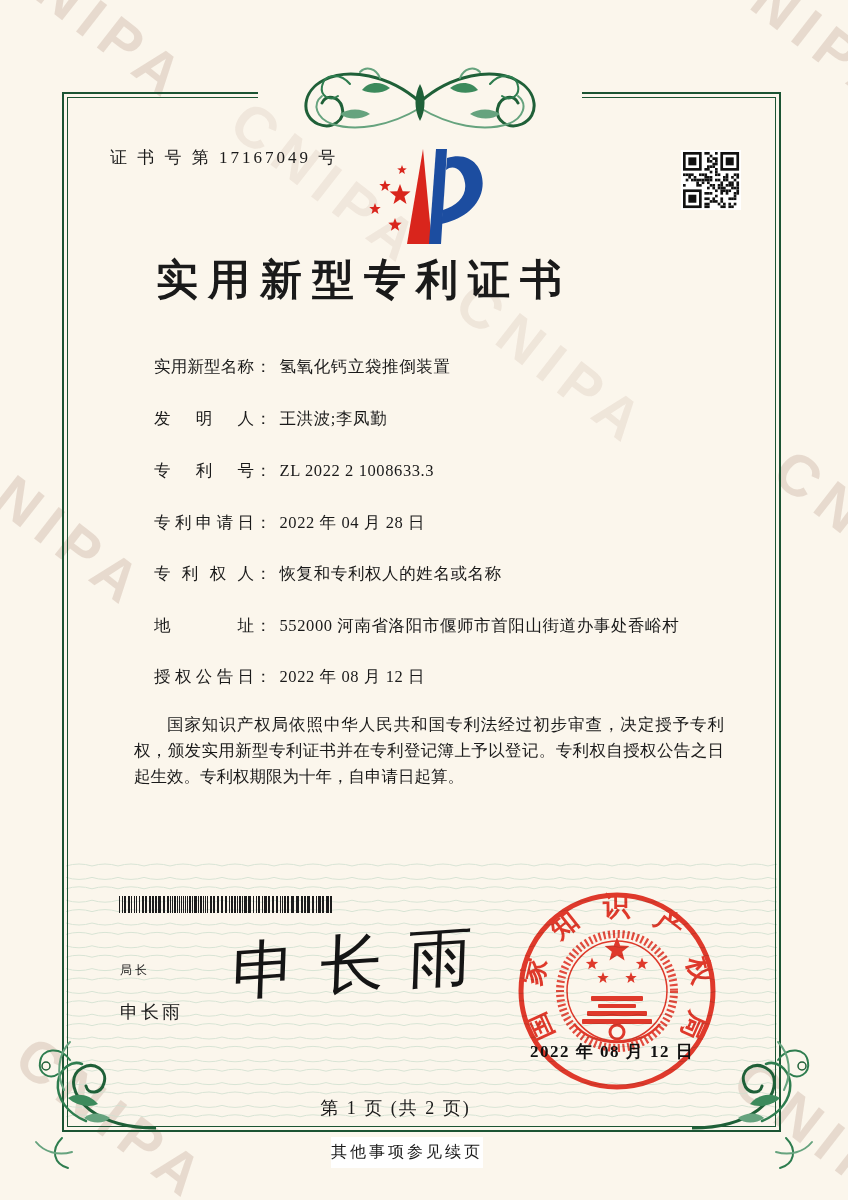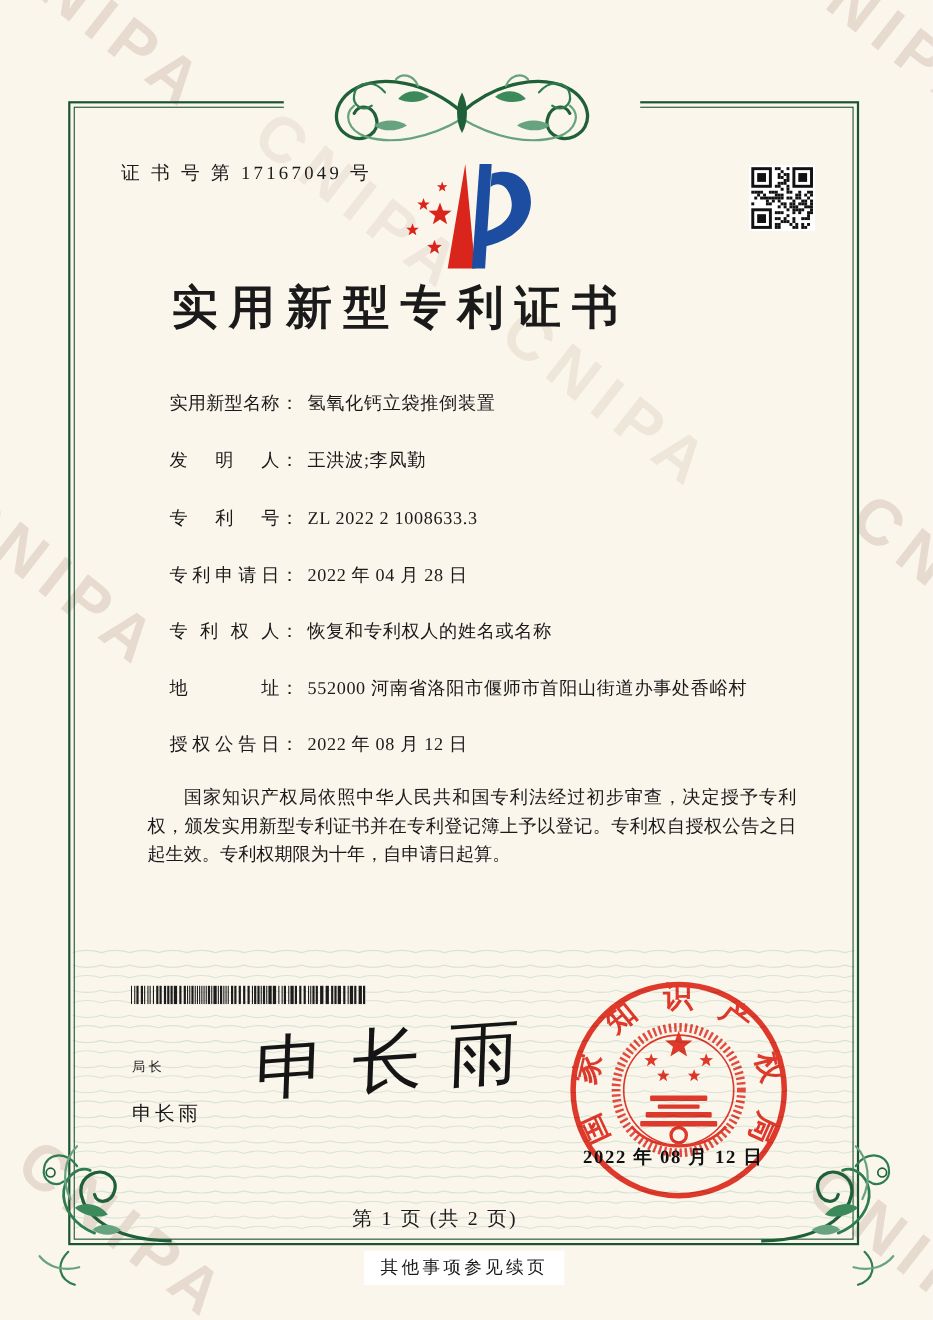--- a/index.html
+++ b/index.html
@@ -55,21 +55,21 @@
   #seal{position:absolute;left:512px;top:886px;z-index:4;mix-blend-mode:multiply;opacity:.95;}
   .seal-date{
     position:absolute;left:530px;top:1040px;font-size:17px;font-weight:700;
     letter-spacing:1.5px;z-index:5;color:#111;
   }
   
   .page-info{position:absolute;left:62px;top:1096px;width:573px;text-align:center;
     font-size:18px;letter-spacing:2px;z-index:3;margin-left:47px;}
   .note-box{
     position:absolute;left:331px;top:1137px;background:#ffffff;
-    padding:5px 15px;font-size:16px;letter-spacing:3px;z-index:3;
+    padding:5px 0;font-size:16px;letter-spacing:3px;z-index:3;
   }
   
   #orn-top{position:absolute;left:230px;top:58px;z-index:4;}
   #orn-bl{position:absolute;left:6px;top:1026px;z-index:4;}
   #orn-br{position:absolute;left:692px;top:1026px;z-index:4;transform:scaleX(-1);}
 </style>
 </head>
 <body>
 
 <div class="wm" style="left:-20px;top:-15px;">CNIPA</div>

